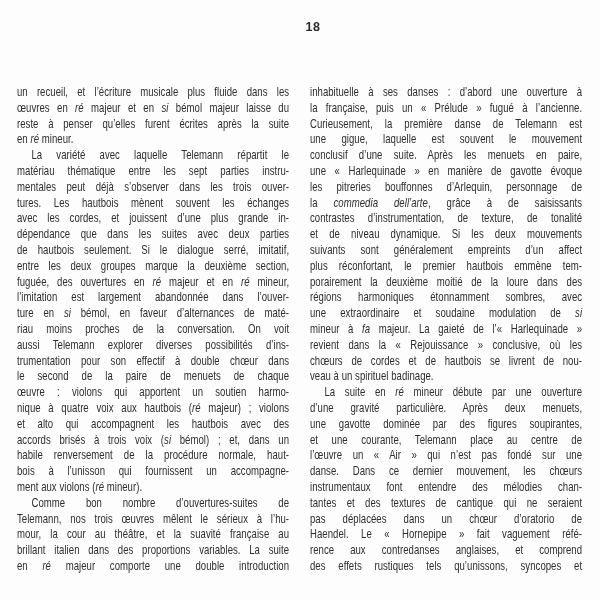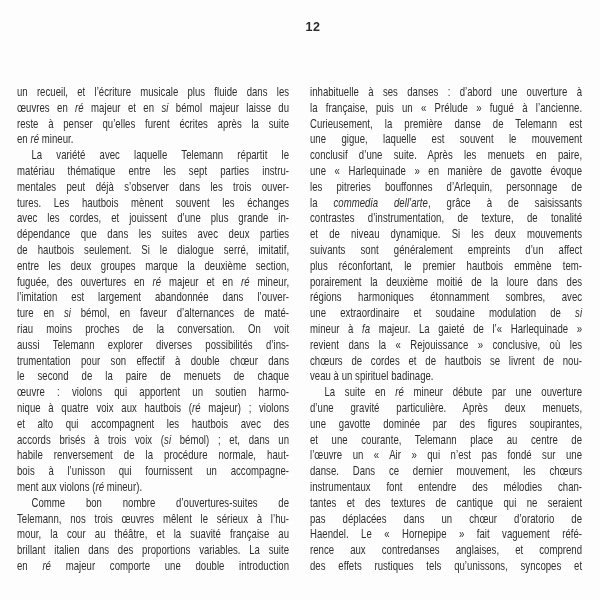--- a/index.html
+++ b/index.html
@@ -51,21 +51,21 @@
     letter-spacing: 0.05px;
   }
   .line.end { text-align-last: left; }
   .line.indent { text-indent: 18px; }
   .line i { font-style: italic; }
 </style>
 </head>
 <body style="background: rgb(253, 253, 253);">
 
 <div class="page" style="color: rgb(45, 45, 45);">
-  <div class="page-number">12</div>
+  <div class="page-number">18</div>
   <div class="columns">
     <div class="col col-left">
         <div class="line">un recueil, et l’écriture musicale plus fluide dans les</div>
         <div class="line">œuvres en <i>ré</i> majeur et en <i>si</i> bémol majeur laisse du</div>
         <div class="line">reste à penser qu’elles furent écrites après la suite</div>
         <div class="line end">en <i>ré</i> mineur.</div>
         <div class="line indent">La variété avec laquelle Telemann répartit le</div>
         <div class="line">matériau thématique entre les sept parties instru-</div>
         <div class="line">mentales peut déjà s’observer dans les trois ouver-</div>
         <div class="line">tures. Les hautbois mènent souvent les échanges</div>

